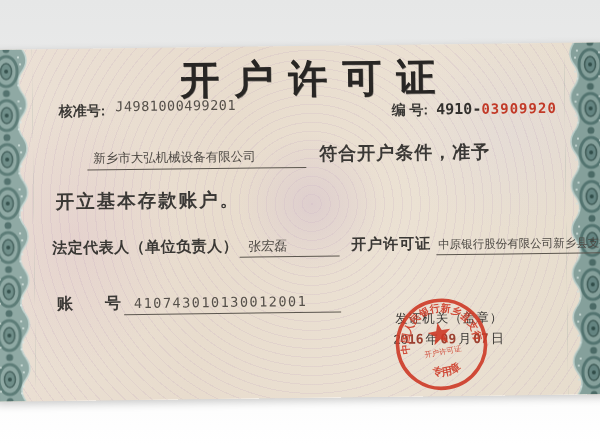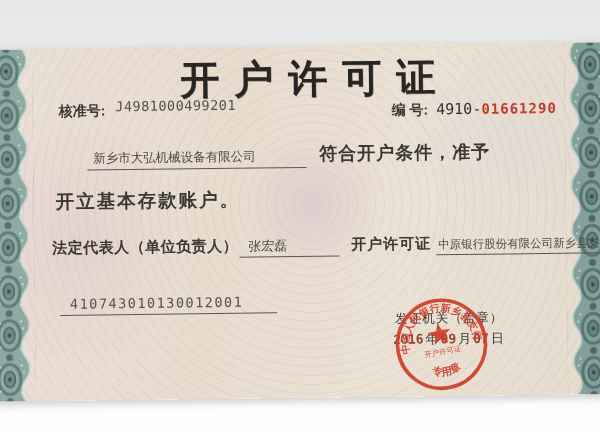--- a/index.html
+++ b/index.html
@@ -29,21 +29,21 @@
     text-shadow:0.6px 0.6px 0 rgba(40,38,36,.55);
   }
   .row{position:absolute;white-space:nowrap;}
   .lbl{color:#3a3835;font-weight:700;}
   .typ{font-family:"DejaVu Sans Mono","Liberation Mono",monospace;color:#55504a;}
   .ser{font-family:"DejaVu Serif","Liberation Serif",serif;color:#4e4a45;}
   .u{border-bottom:1.5px solid #5c574f;display:inline-block;}
   .r1{top:54px;left:66px;font-size:14px;}
   .r1 .typ{font-size:13.5px;position:relative;top:-4px;margin-left:10px;letter-spacing:.5px;}
   .rser{top:56px;left:399px;font-size:14px;}
-  .rser .pre{font-family:"DejaVu Sans Mono","Liberation Mono",monospace;font-weight:400;color:#33312e;font-size:15px;margin-left:8px;}
+  .rser .pre{font-family:"DejaVu Sans Mono","Liberation Mono",monospace;font-weight:700;color:#33312e;font-size:15px;margin-left:8px;}
   .rser .red{font-family:"DejaVu Sans Mono","Liberation Mono",monospace;font-weight:700;font-size:14px;letter-spacing:1px;}
   .r2{top:96px;left:0;right:0;display:flex;align-items:baseline;padding-left:90px;}
   .r2 .lbl{font-size:18px;}
   .r2 .company{width:213px;margin-left:4px;padding-left:6px;font-size:12.5px;height:24px;line-height:26px;}
   .r2 .tail{font-size:18px;margin-left:13px;letter-spacing:1px;}
   .r3{top:140px;left:62px;font-size:18.5px;letter-spacing:2px;}
   .r4{top:188px;left:0;right:0;display:flex;align-items:baseline;padding-left:58px;}
   .r4 .lbl1{font-size:15px;letter-spacing:.5px;}
   .r4 .name{width:112px;margin-left:2px;padding-left:8px;font-size:13px;height:22px;line-height:24px;transform:skewX(-4deg);}
   .r4 .lbl2{font-size:15px;margin-left:11px;letter-spacing:1px;}
@@ -110,38 +110,39 @@
     <rect width="40" height="352" fill="url(#gbr)"></rect>
   </svg>
 
   <div class="title">开户许可证</div>
 
   <div class="row r1">
     <span class="lbl">核准号:</span><span class="typ">J4981000499201</span>
   </div>
 
   <div class="row rser">
-    <span class="lbl">编 号:</span><span class="pre">4910-</span><span class="red" style="color:#c23a28;">01661290</span>
+    <span class="lbl">编 号:</span><span class="pre">4910-</span><span class="red" style="color:#c23a28;">03909920</span>
   </div>
 
   <div class="row r2">
     <span class="company u ser">新乡市大弘机械设备有限公司</span>
     <span class="lbl tail">符合开户条件，准予</span>
   </div>
 
   <div class="row r3 lbl">开立基本存款账户。</div>
 
   <div class="row r4">
     <span class="lbl lbl1">法定代表人（单位负责人）</span>
     <span class="name u ser">张宏磊</span>
     <span class="lbl lbl2">开户许可证</span>
     <span class="bank u ser">中原银行股份有限公司新乡县支行</span>
   </div>
 
   <div class="row r5">
+    <span class="lbl">账　　号</span>
     <span class="acct u typ">410743010130012001</span>
   </div>
 
   <div class="issuer">发证机关（盖章）</div>
 
   <div class="dateline">
     <span>20</span><span class="num">16</span><span class="unit">年</span><span class="num">09</span><span class="unit">月</span><span class="num">07</span><span class="unit">日</span>
   </div>
 
   <svg class="seal" viewBox="0 0 100 100" xmlns="http://www.w3.org/2000/svg">

